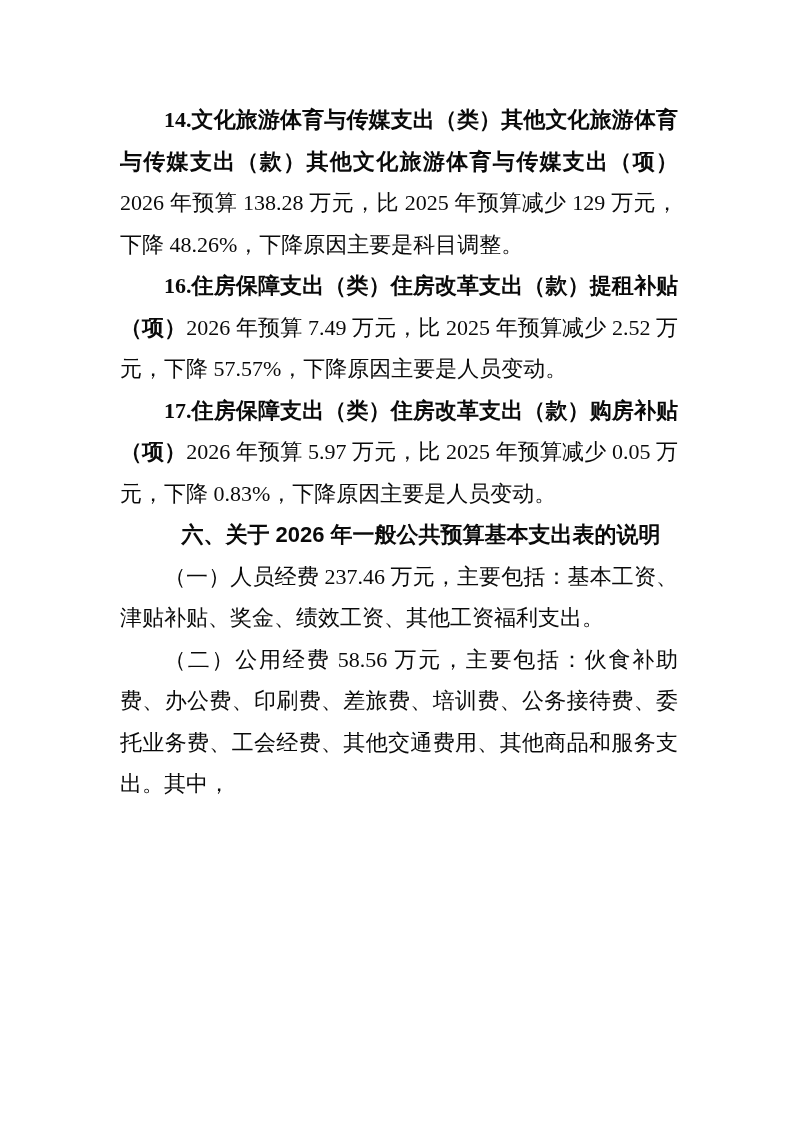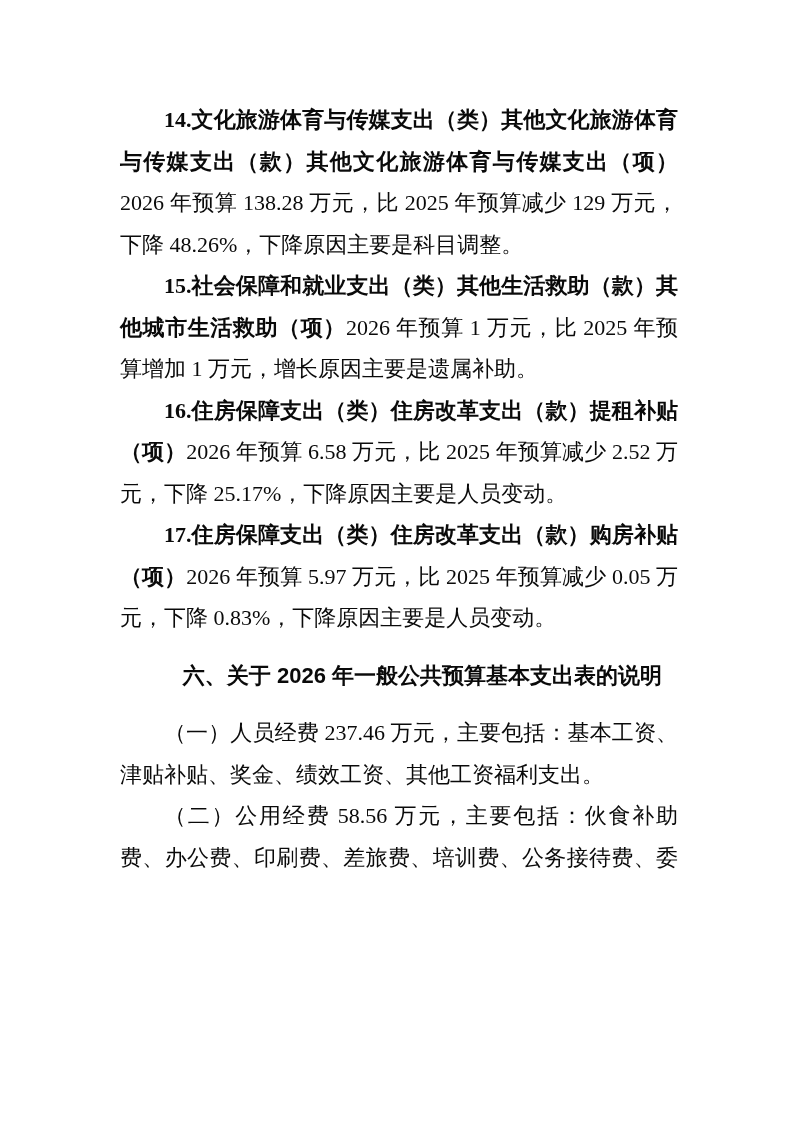--- a/index.html
+++ b/index.html
@@ -26,49 +26,48 @@
     text-align: justify;
   }
   .para {
     margin: 0;
     text-indent: 2em;
   }
   .para .bold-head {
     font-weight: bold;
   }
   .section-heading {
-    margin: 16px;
+    margin: 0;
     text-indent: 2em;
     font-weight: bold;
     font-family: "Liberation Sans", "DejaVu Sans", sans-serif;
     font-size: 22px;
     line-height: 41.5px;
-    text-align: right;
+    text-align: center;
   }
   .page-number {
     position: absolute;
     top: 1068px;
     right: 28px;
     font-size: 16px;
     line-height: 20px;
     font-family: Liberation Sans, sans-serif;
     color: #0a0a0a;
   }
 </style>
 </head>
 <body>
 
 <div class="page">
   <div class="content">
 
     <p class="para"><span class="bold-head">14.文化旅游体育与传媒支出（类）其他文化旅游体育与传媒支出（款）其他文化旅游体育与传媒支出（项）</span><span>2026 年预算 138.28 万元，比 2025 年预算减少 129 万元，下降 48.26%，下降原因主要是科目调整。</span></p>
 
-    <p class="para"><span class="bold-head">15.社会保障和就业支出（类）其他生活救助（款）其他城市生活救助（项）</span><span>2026 年预算 1 万元，比 2025 年预算增加 1 万元，增长原因主要是遗属补助。</span></p>
 
-    <p class="para"><span class="bold-head">16.住房保障支出（类）住房改革支出（款）提租补贴（项）</span><span>2026 年预算 6.58 万元，比 2025 年预算减少 2.52 万元，下降 25.17%，下降原因主要是人员变动。</span></p>
+    <p class="para"><span class="bold-head">16.住房保障支出（类）住房改革支出（款）提租补贴（项）</span><span>2026 年预算 7.49 万元，比 2025 年预算减少 2.52 万元，下降 57.57%，下降原因主要是人员变动。</span></p>
 
     <p class="para"><span class="bold-head">17.住房保障支出（类）住房改革支出（款）购房补贴（项）</span><span>2026 年预算 5.97 万元，比 2025 年预算减少 0.05 万元，下降 0.83%，下降原因主要是人员变动。</span></p>
 
     <p class="section-heading">六、关于 2026 年一般公共预算基本支出表的说明</p>
 
 
     <p class="para">（一）人员经费 237.46 万元，主要包括：基本工资、津贴补贴、奖金、绩效工资、其他工资福利支出。</p>
 
     <p class="para">（二）公用经费 58.56 万元，主要包括：伙食补助费、办公费、印刷费、差旅费、培训费、公务接待费、委托业务费、工会经费、其他交通费用、其他商品和服务支出。其中，</p>
 

